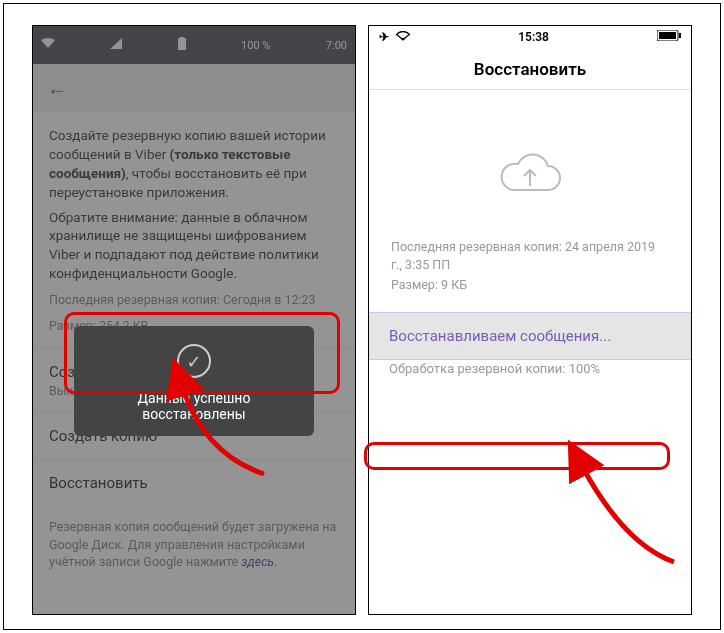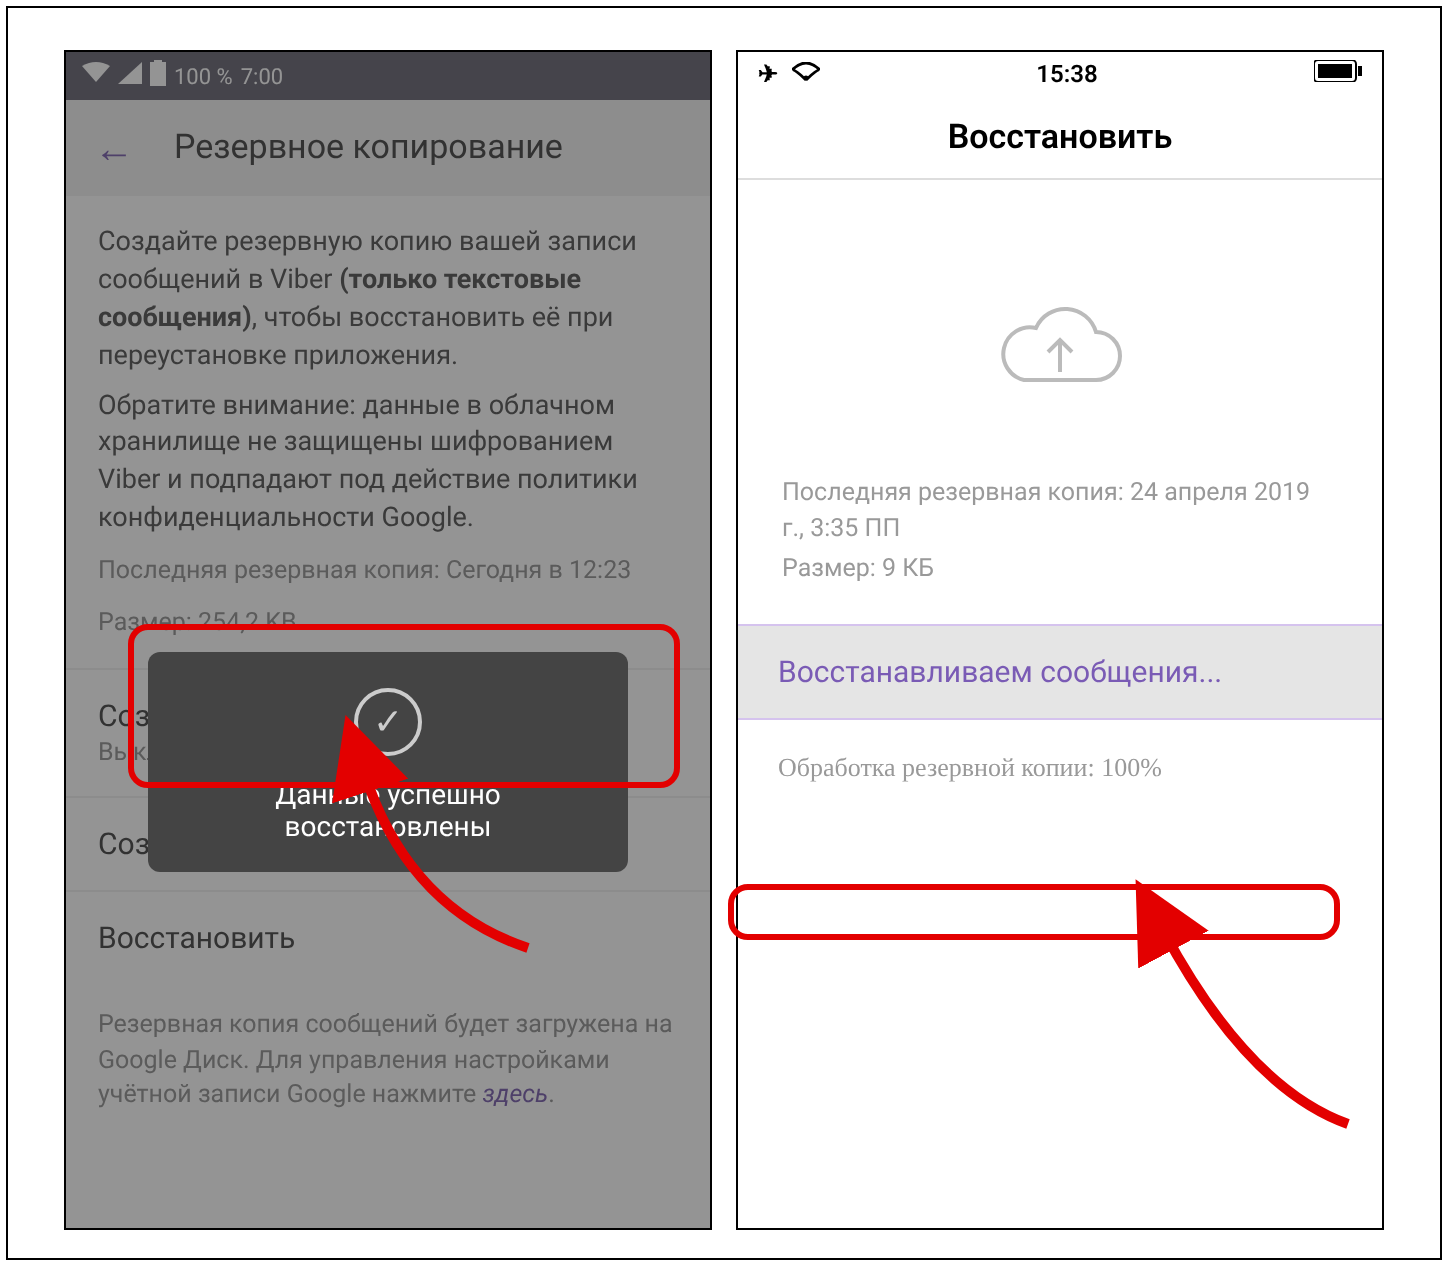--- a/index.html
+++ b/index.html
@@ -23,24 +23,24 @@
       position: absolute;
       width: 324px;
       border: 1px solid #000;
       background: #fff;
     }
     .phone-left { left: 28px; top: 21px; height: 590px; }
     .phone-right { right: 28px; top: 21px; height: 590px; }
 
     
     .android-statusbar {
-      height: 24px;
+      height: 38px;
       background: #5a5968;
       display: flex;
-      justify-content: flex-start;
+      justify-content: space-between;
       align-items: center;
       padding: 12px 8px;
       gap: 4px;
       color: #fff;
       font-size: 11px;
     }
     .android-header {
       height: 48px;
       background: #f0f0f0;
       display: flex;
@@ -133,24 +133,23 @@
     .ios-body .muted { color: #999; font-size: 12.5px; margin-top: 10px; text-align: left; }
     .ios-restoring-bar {
       background: #e5e5e5;
       border-top: 1px solid #d5c3ee;
       border-bottom: 1px solid #d5c3ee;
       padding: 14px 20px;
       font-size: 15px;
       color: #7a5bb5;
     }
     .ios-progress {
-      padding: 16px 20px;
+      padding: 1px 20px;
       font-size: 13px;
       color: #999;
-      font-family: Liberation Serif, serif;
     }
 
     
     .or-text {
       position: absolute;
       left: 50%;
       top: 133px;
       transform: translateX(-50%);
       color: #e30000;
       font-size: 34px;
@@ -204,25 +203,24 @@
             <rect x="0" y="1" width="8" height="12" fill="#fff"></rect>
             <rect x="2" y="0" width="4" height="1" fill="#fff"></rect>
           </svg>
       </span>
       <span>100 %</span>
       <span>7:00</span>
     </div>
 
     <div class="android-header">
       <span style="color:#6d50a5;font-size:20px;">←</span>
-      <span class="android-title">Резервное копирование</span>
     </div>
 
     <div class="android-body">
-      <span>Создайте резервную копию вашей записи сообщений в Viber </span><b>(только текстовые сообщения)</b><span>, чтобы восстановить её при переустановке приложения.</span>
+      <span>Создайте резервную копию вашей истории сообщений в Viber </span><b>(только текстовые сообщения)</b><span>, чтобы восстановить её при переустановке приложения.</span>
       <div style="height:6px"></div>
       <span>Обратите внимание: данные в облачном хранилище не защищены шифрованием Viber и подпадают под действие политики конфиденциальности Google.</span>
       <div class="muted">Последняя резервная копия: Сегодня в 12:23</div>
       <div class="muted">Размер: 254,2 KB</div>
     </div>
 
     <div class="android-row">
       <div>Создавать резервную копию</div>
       <div class="sub">Выкл.</div>
     </div>

